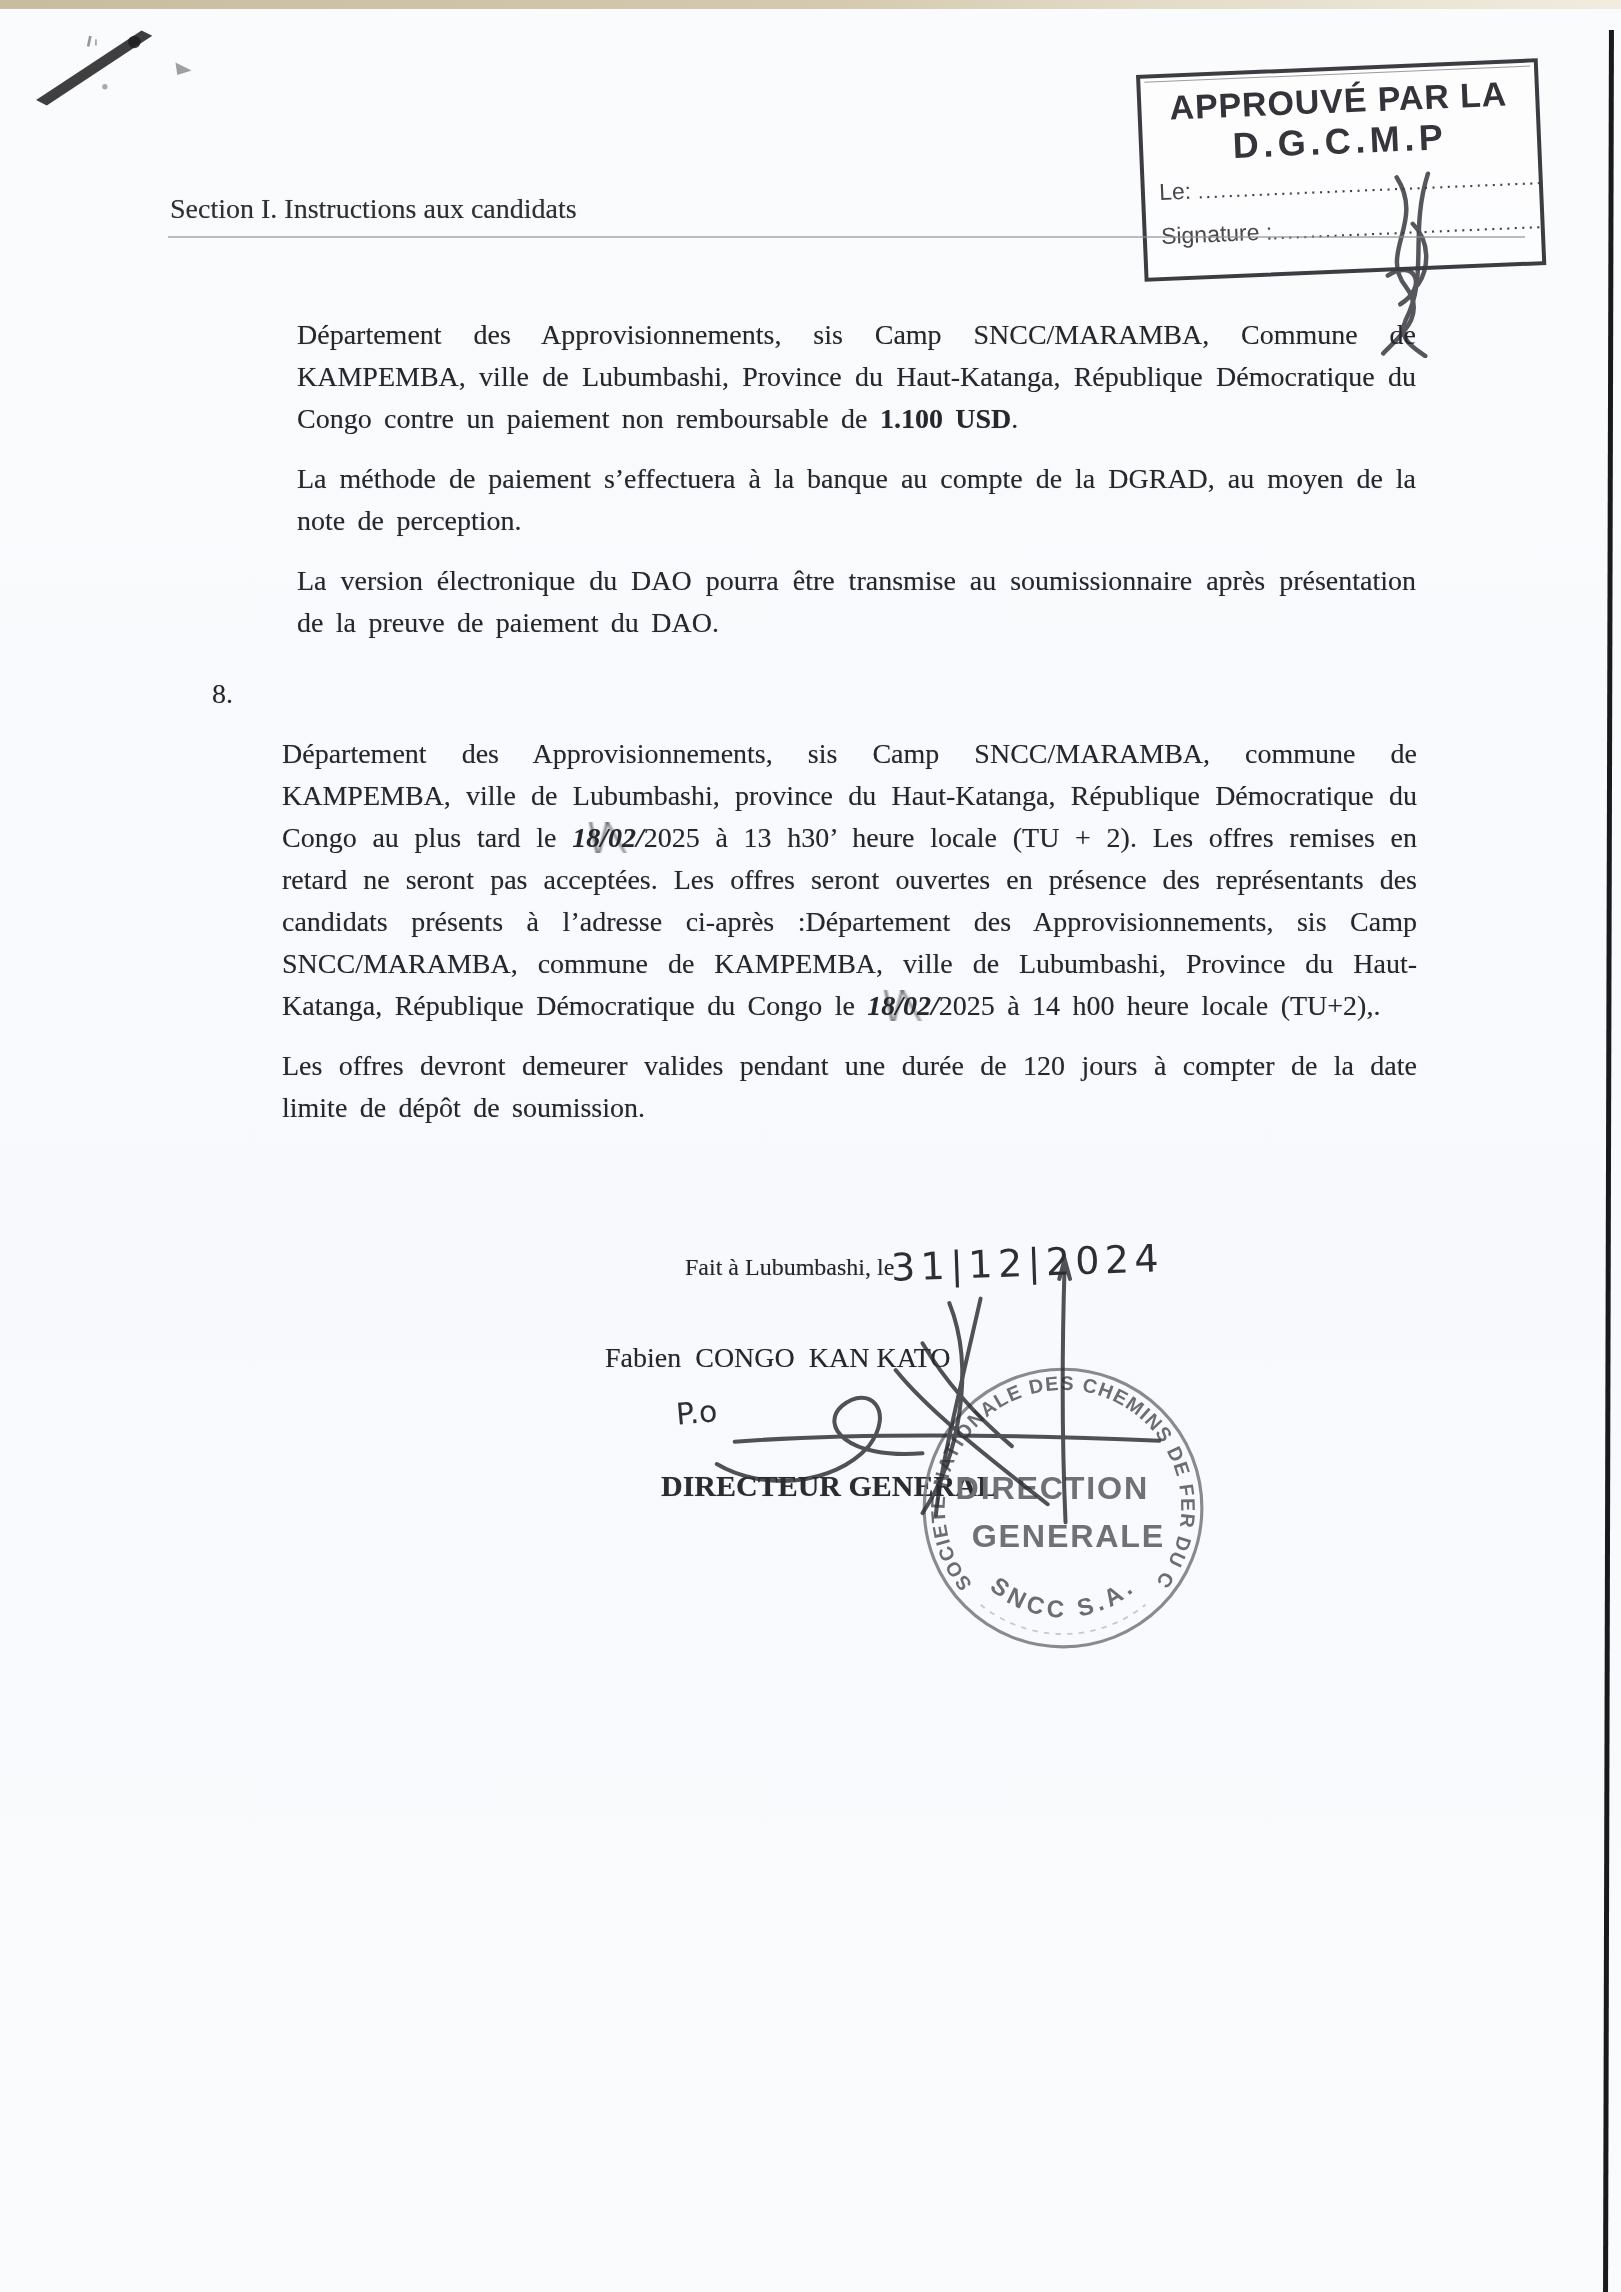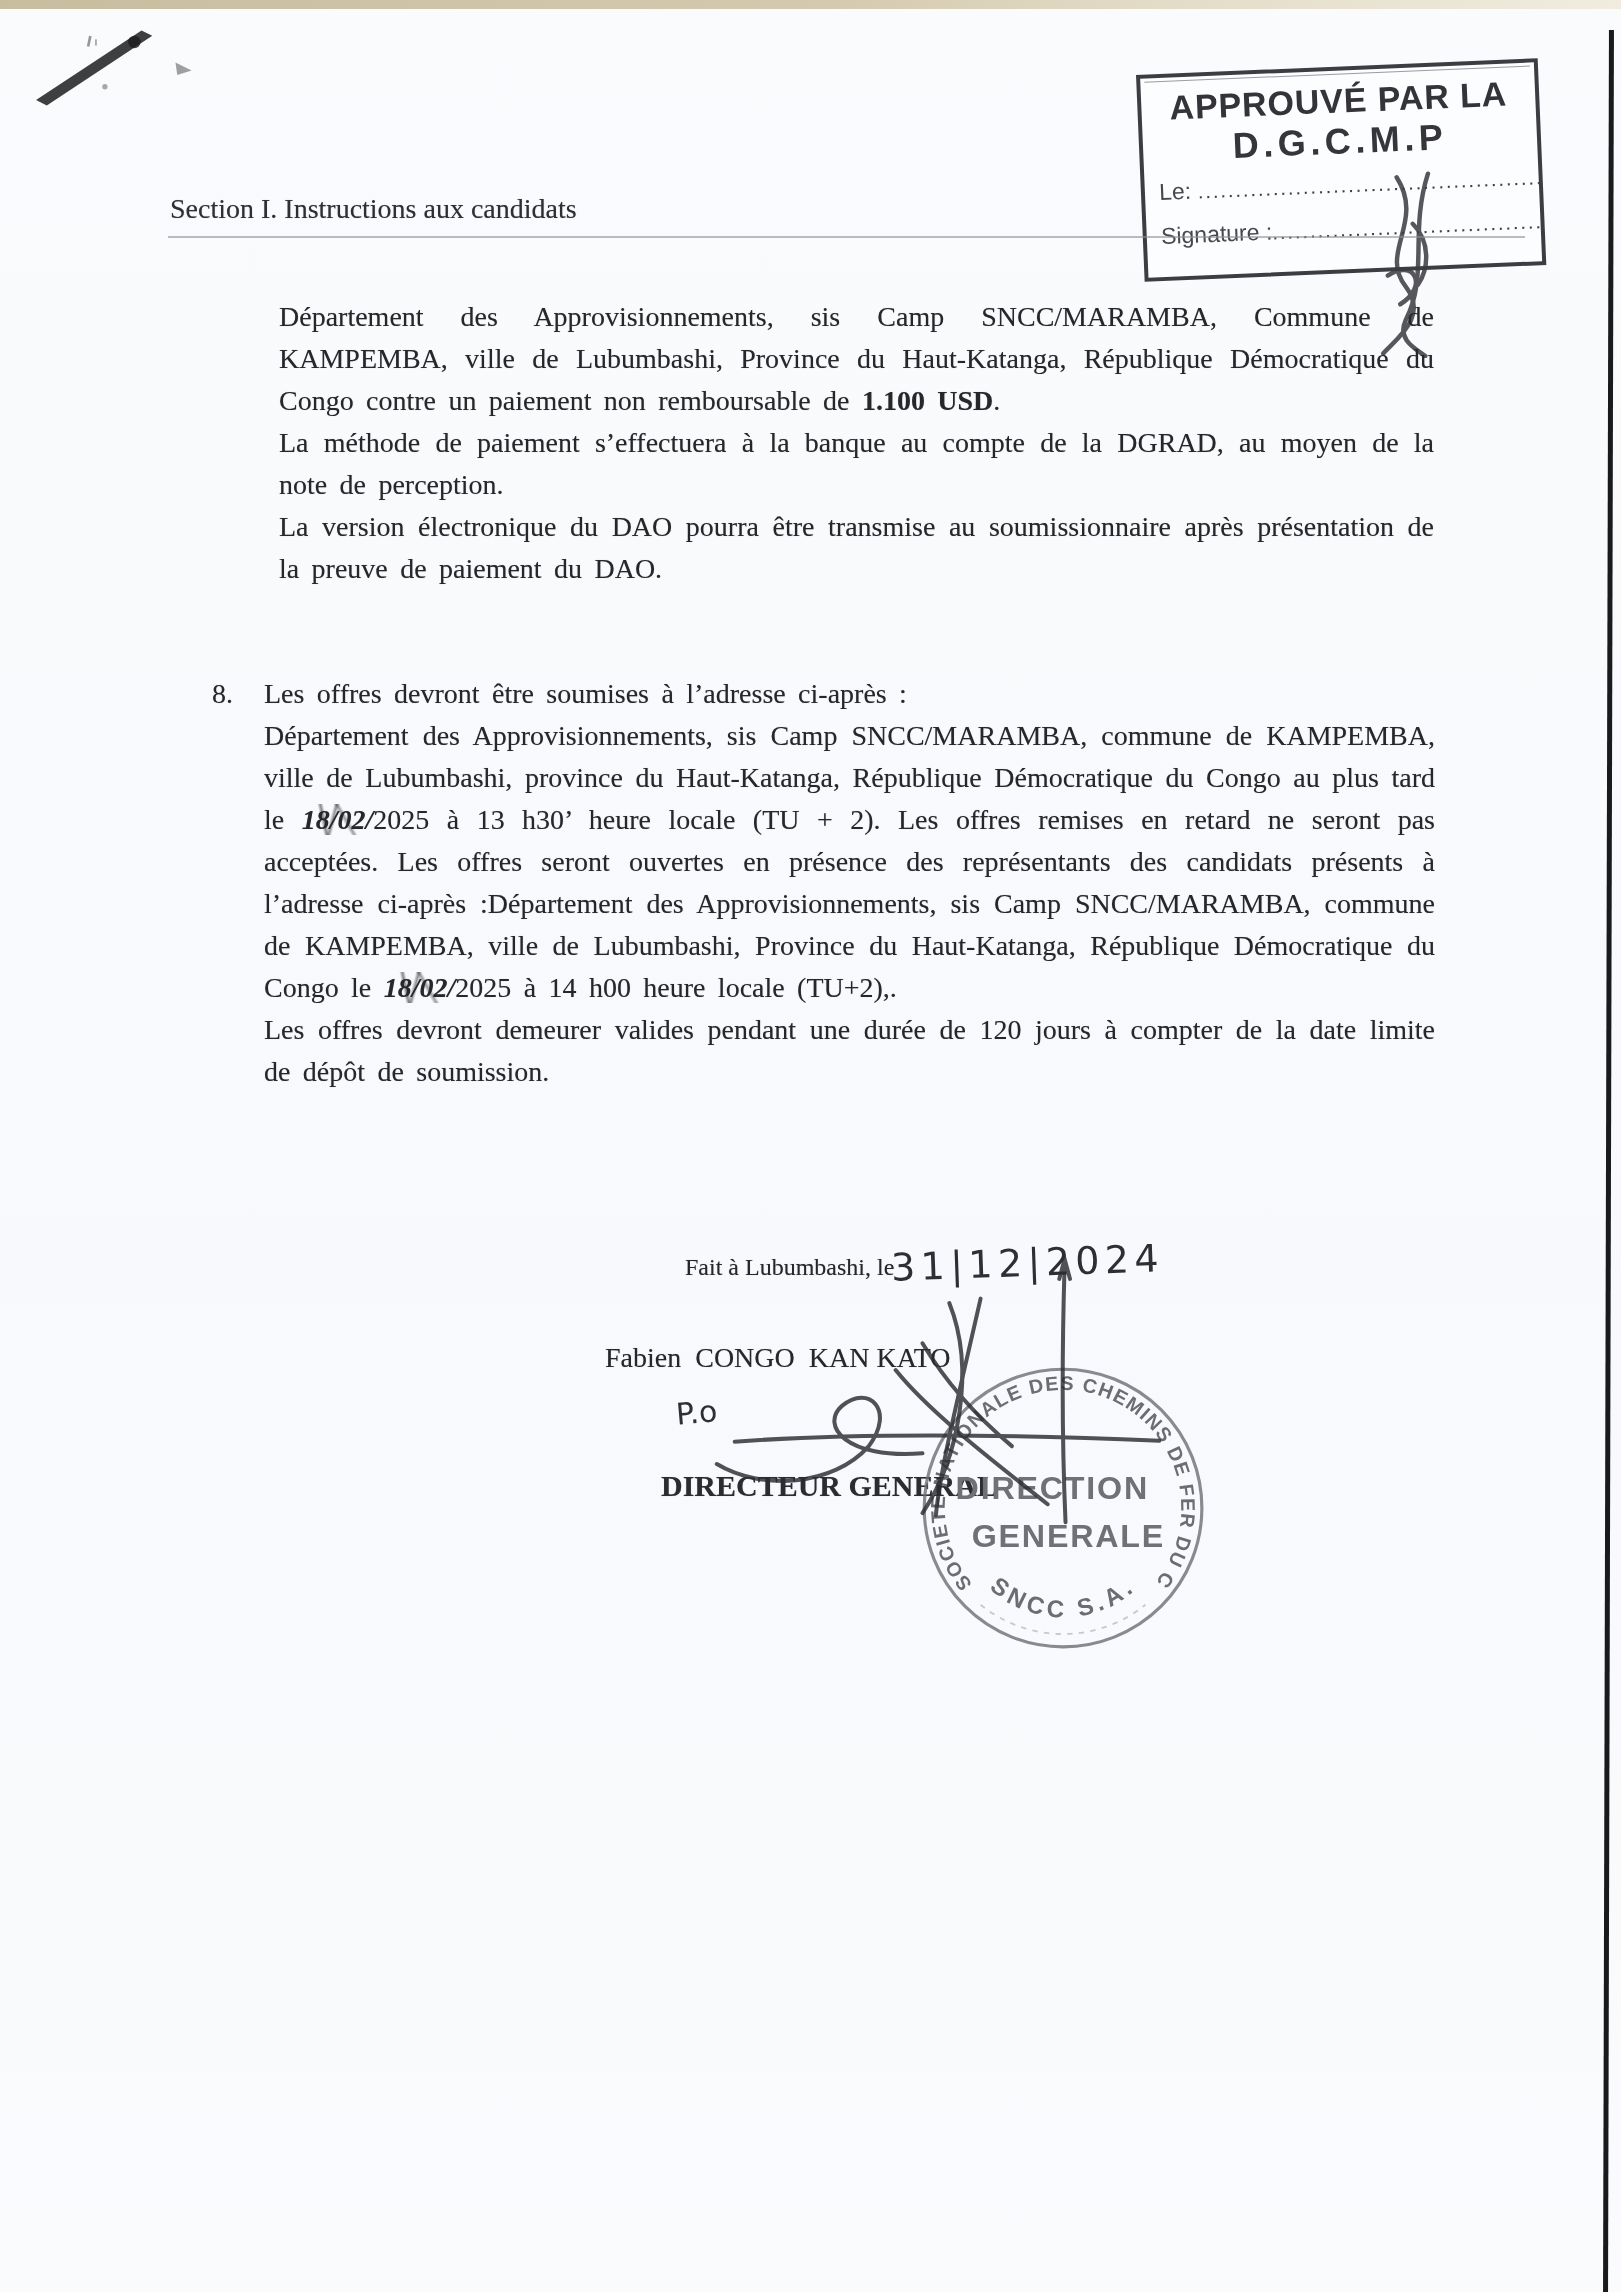--- a/index.html
+++ b/index.html
@@ -10,21 +10,21 @@
   }
   
   .scan-strip{position:absolute;top:0;left:0;width:100%;height:9px;
     background:linear-gradient(to right,#c9bda0 0%,#d4c9ae 50%,#e3dcc8 72%,#f1ecdf 100%);}
   .scan-edge-right{position:absolute;top:30px;right:10.7px;width:4.5px;height:2262px;
     background:#1a1a1c;transform:rotate(.15deg);}
   .artifact-svg{position:absolute;left:0;top:0;}
   
   .doc-text{font-size:28px;line-height:42px;text-align:justify;word-spacing:5.4px;
     text-shadow:0 0 0.9px rgba(40,40,45,.35);}
-  .doc-text p{margin:0;}
+  .doc-text p{margin:18px;}
   .block1{position:absolute;left:279px;top:296px;width:1155px;}
   .item8{position:absolute;left:212px;top:673px;width:1223px;}
   .item8-head{display:flex;}
   .item8-num{width:52px;flex:0 0 52px;}
   .item8-body{margin-left:52px;width:1171px;}
   .b{font-weight:bold;}
   .pen-over{
     font-weight:700;
     background-image:
       linear-gradient(78deg, transparent 28%, rgba(43,43,50,.55) 32%, transparent 36%),
@@ -107,21 +107,20 @@
 
   <div class="doc-text block1">
     <p><span>Département des Approvisionnements, sis Camp SNCC/MARAMBA, Commune de KAMPEMBA, ville de Lubumbashi, Province du Haut-Katanga, République Démocratique du Congo contre un paiement non remboursable de </span><span class="b">1.100 USD</span><span>.</span></p>
     <p>La méthode de paiement s’effectuera à la banque au compte de la DGRAD, au moyen de la note de perception.</p>
     <p>La version électronique du DAO pourra être transmise au soumissionnaire après présentation de la preuve de paiement du DAO.</p>
   </div>
 
   <div class="doc-text item8">
     <div class="item8-head">
       <span class="item8-num">8.</span>
-      <span>Les offres devront être soumises à l’adresse ci-après :</span>
     </div>
     <div class="item8-body">
       <p><span>Département des Approvisionnements, sis Camp SNCC/MARAMBA, commune de KAMPEMBA, ville de Lubumbashi, province du Haut-Katanga, République Démocratique du Congo au plus tard le </span><span class="pen-over">18/02/</span><span>2025 à 13 h30’ heure locale (TU + 2). Les offres remises en retard ne seront pas acceptées. Les offres seront ouvertes en présence des représentants des candidats présents à l’adresse ci-après :Département des Approvisionnements, sis Camp SNCC/MARAMBA, commune de KAMPEMBA, ville de Lubumbashi, Province du Haut-Katanga, République Démocratique du Congo le </span><span class="pen-over">18/02/</span><span>2025 à 14 h00 heure locale (TU+2),.</span></p>
       <p>Les offres devront demeurer valides pendant une durée de 120 jours à compter de la date limite de dépôt de soumission.</p>
     </div>
   </div>
 
   <div class="fait-line">Fait à Lubumbashi, le</div>
   <div class="hand-date">31|12|2024</div>
   <div class="name-line">Fabien  CONGO  KAN KATO</div>

